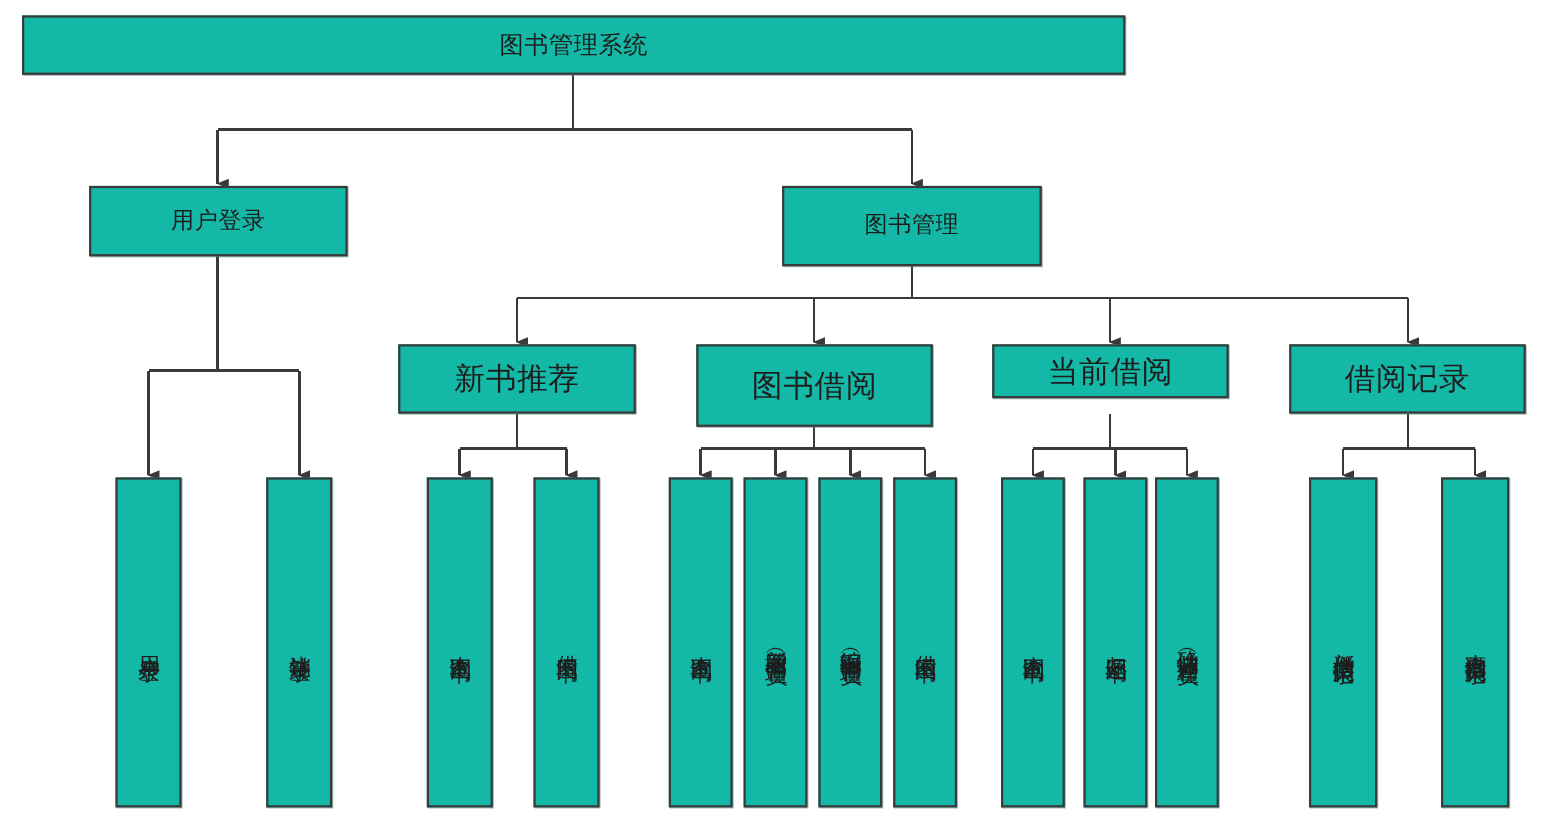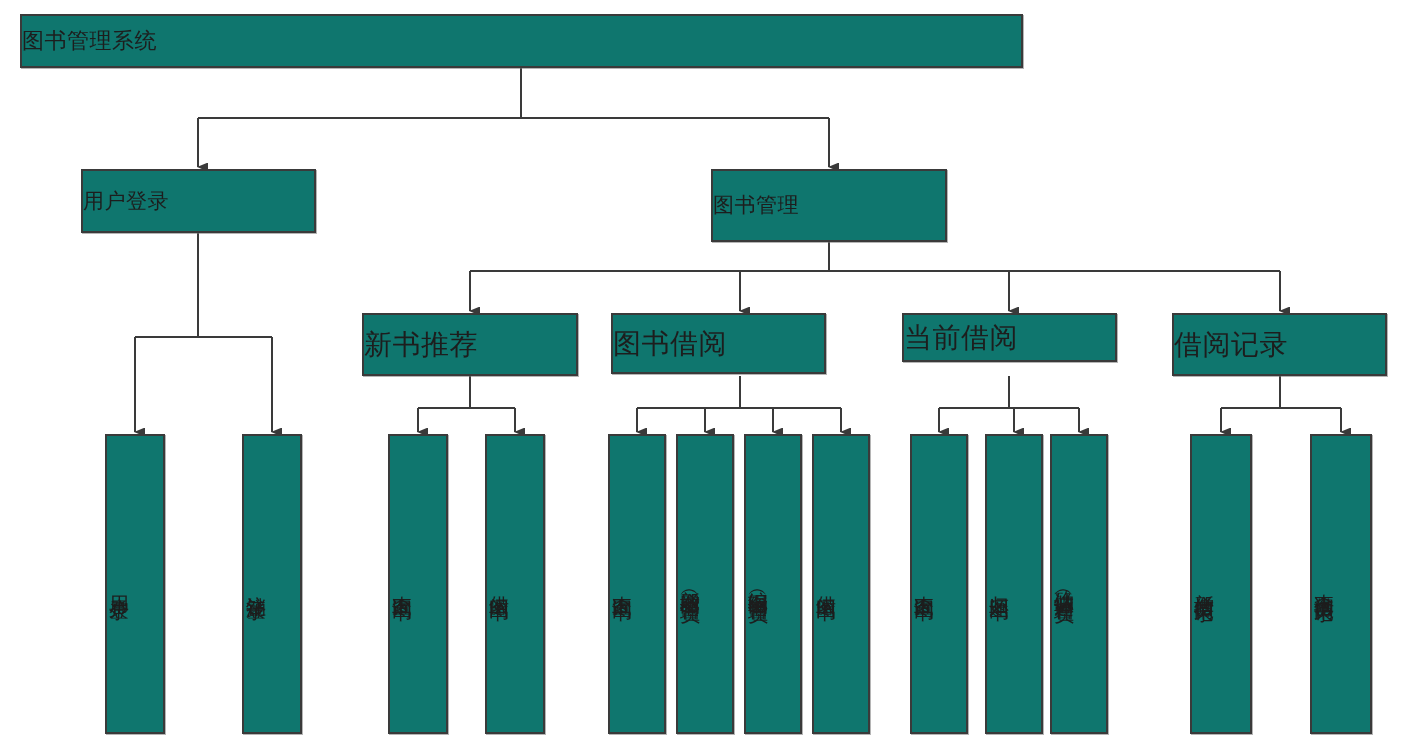--- a/index.html
+++ b/index.html
@@ -7,25 +7,25 @@
   body{
     width:1405px;height:747px;
     font-family:"Liberation Sans","DejaVu Sans",sans-serif;
     overflow:hidden;position:relative;
   }
   #diagram-root{position:relative;width:1405px;height:747px;background:#fff;}
   svg#tree-svg{position:absolute;left:0;top:0;width:1405px;height:747px;display:block;}
 
   .node-box{
     position:absolute;
-    background:#0f766e;
+    background:#14b8a6;
     border:2px solid #3a3a3a;
     box-sizing:border-box;
     box-shadow:1px 1px 0 rgba(120,120,120,.55);
-    display:flex;align-items:center;justify-content:flex-start;
+    display:flex;align-items:center;justify-content:center;
   }
   .node-label{
     color:#1d1d1d;
     font-size:21px;
     line-height:1.18;
     letter-spacing:.5px;
     white-space:nowrap;
     text-align:center;
     font-family:"Liberation Sans","DejaVu Sans",sans-serif;
   }
@@ -107,21 +107,21 @@
       </div>
       <div class="node-box level1" style="left: 81px; top: 169px; width: 235px; height: 64px;">
         <div class="node-label">用户登录</div>
       </div>
       <div class="node-box level1" style="left: 711px; top: 169px; width: 236px; height: 73px;">
         <div class="node-label">图书管理</div>
       </div>
       <div class="node-box level2" style="left: 362px; top: 313px; width: 216px; height: 63px;">
         <div class="node-label">新书推荐</div>
       </div>
-      <div class="node-box level2" style="left: 611px; top: 313px; width: 215px; height: 61px;">
+      <div class="node-box level2" style="left: 633px; top: 313px; width: 215px; height: 75px;">
         <div class="node-label">图书借阅</div>
       </div>
       <div class="node-box level2" style="left: 902px; top: 313px; width: 215px; height: 49px;">
         <div class="node-label">当前借阅</div>
       </div>
       <div class="node-box level2" style="left: 1172px; top: 313px; width: 215px; height: 63px;">
         <div class="node-label">借阅记录</div>
       </div>
       <div class="node-box leaf" style="left: 105px; top: 434px; width: 60px; height: 300px;">
         <div class="node-label">用户登录</div>

